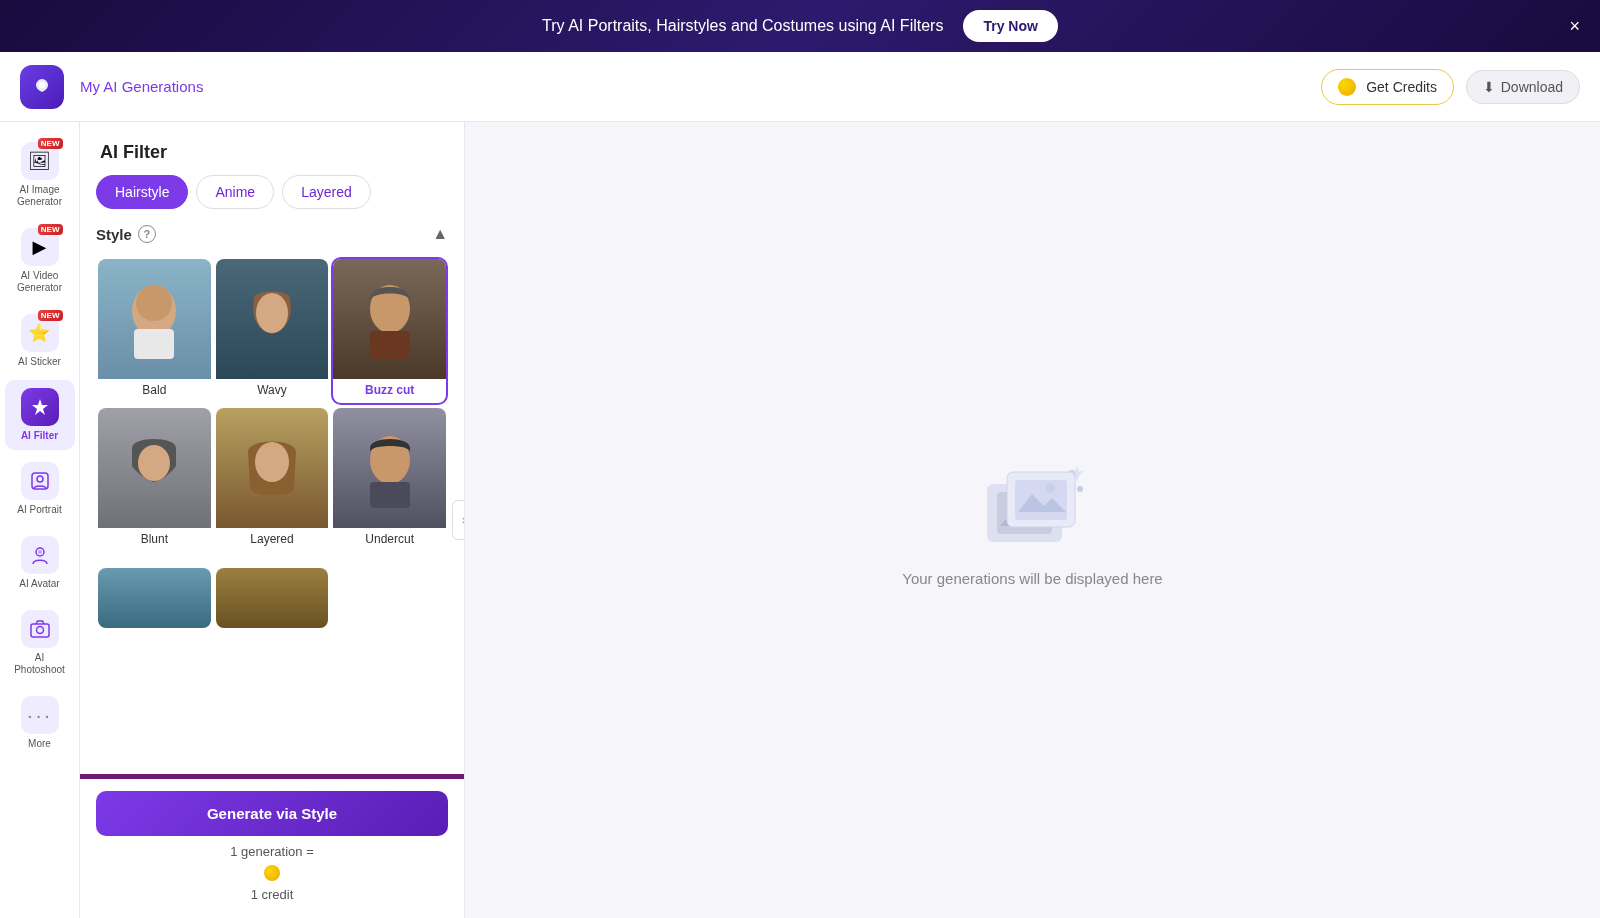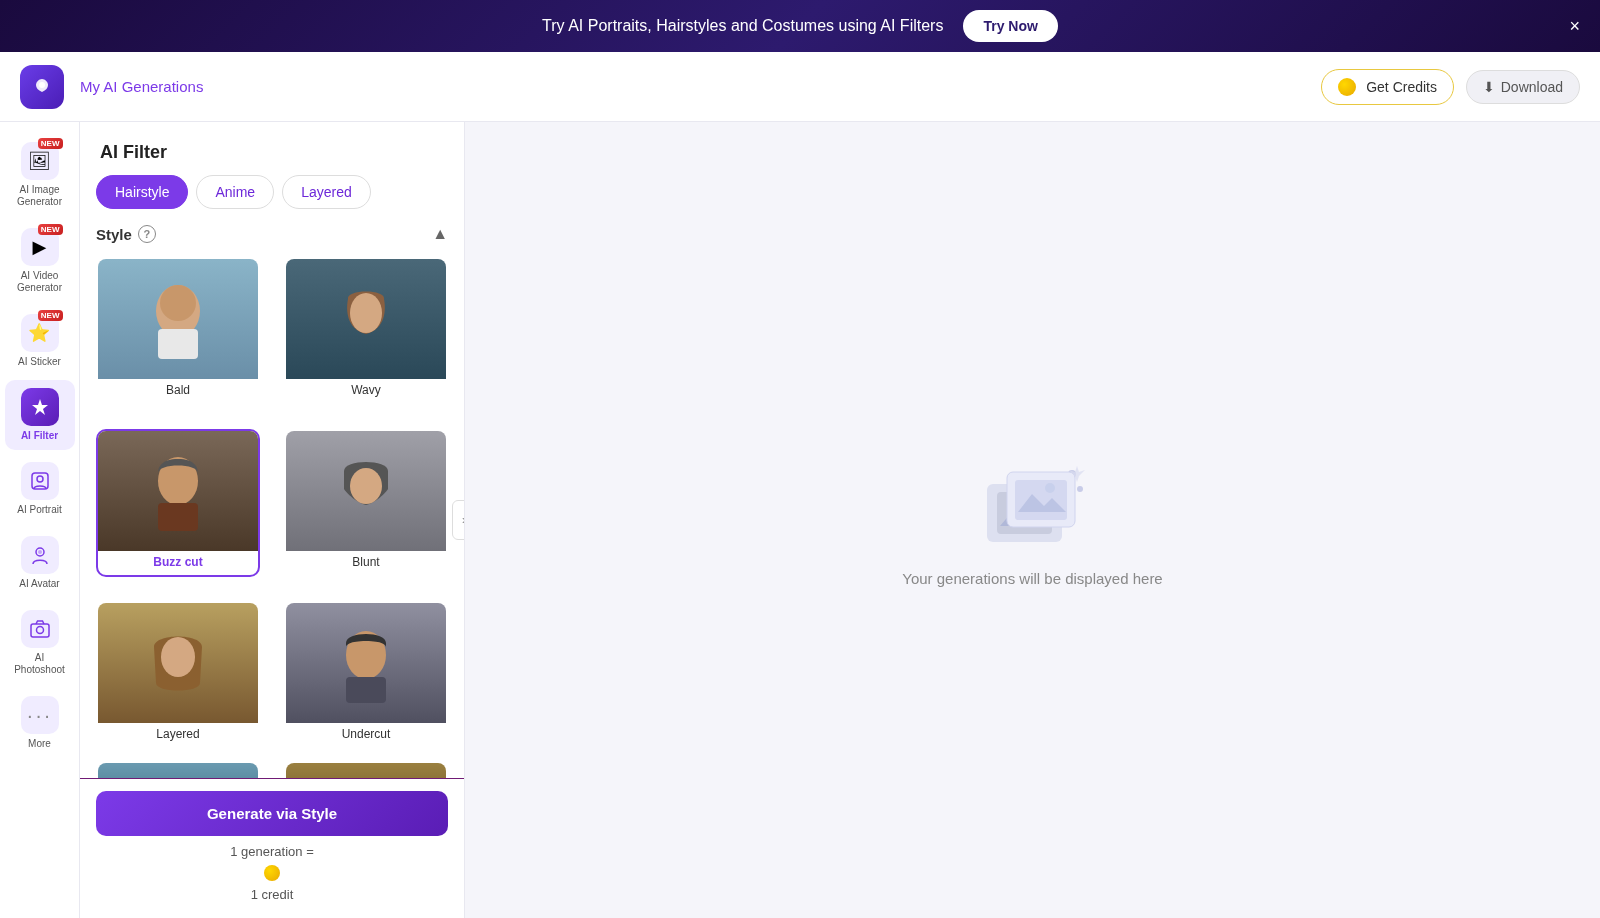--- a/index.html
+++ b/index.html
@@ -243,22 +243,22 @@
       display: flex; align-items: center; justify-content: center;
       cursor: pointer;
     }
     .chevron-up {
       color: #666;
       font-size: 16px;
       cursor: pointer;
     }
     .style-grid {
       display: grid;
-      grid-template-columns: 1fr 1fr;
-      gap: 24px;
+      grid-template-columns: 1fr 1fr 1fr;
+      gap: 1px;
       margin-bottom: 12px;
     }
     .style-card {
       border-radius: 10px;
       overflow: hidden;
       cursor: pointer;
       border: 2.5px solid transparent;
       position: relative;
     }
     .style-card.selected { border-color: #7c3ae8; }
@@ -277,21 +277,21 @@
       text-align: center;
       font-size: 12px;
       color: #333;
       padding: 4px 0 6px;
     }
     .style-card.selected .style-card-label { color: #7c3ae8; font-weight: 600; }
 
     
     .generate-area {
       padding: 12px 16px 16px;
-      border-top: 1px solid #701a75;
+      border-top: 5px solid #701a75;
       flex-shrink: 0;
     }
     .generate-btn {
       width: 100%;
       padding: 14px;
       background: linear-gradient(135deg, #7c3ae8, #5a1db5);
       color: white;
       border: none;
       border-radius: 10px;
       font-size: 15px;

